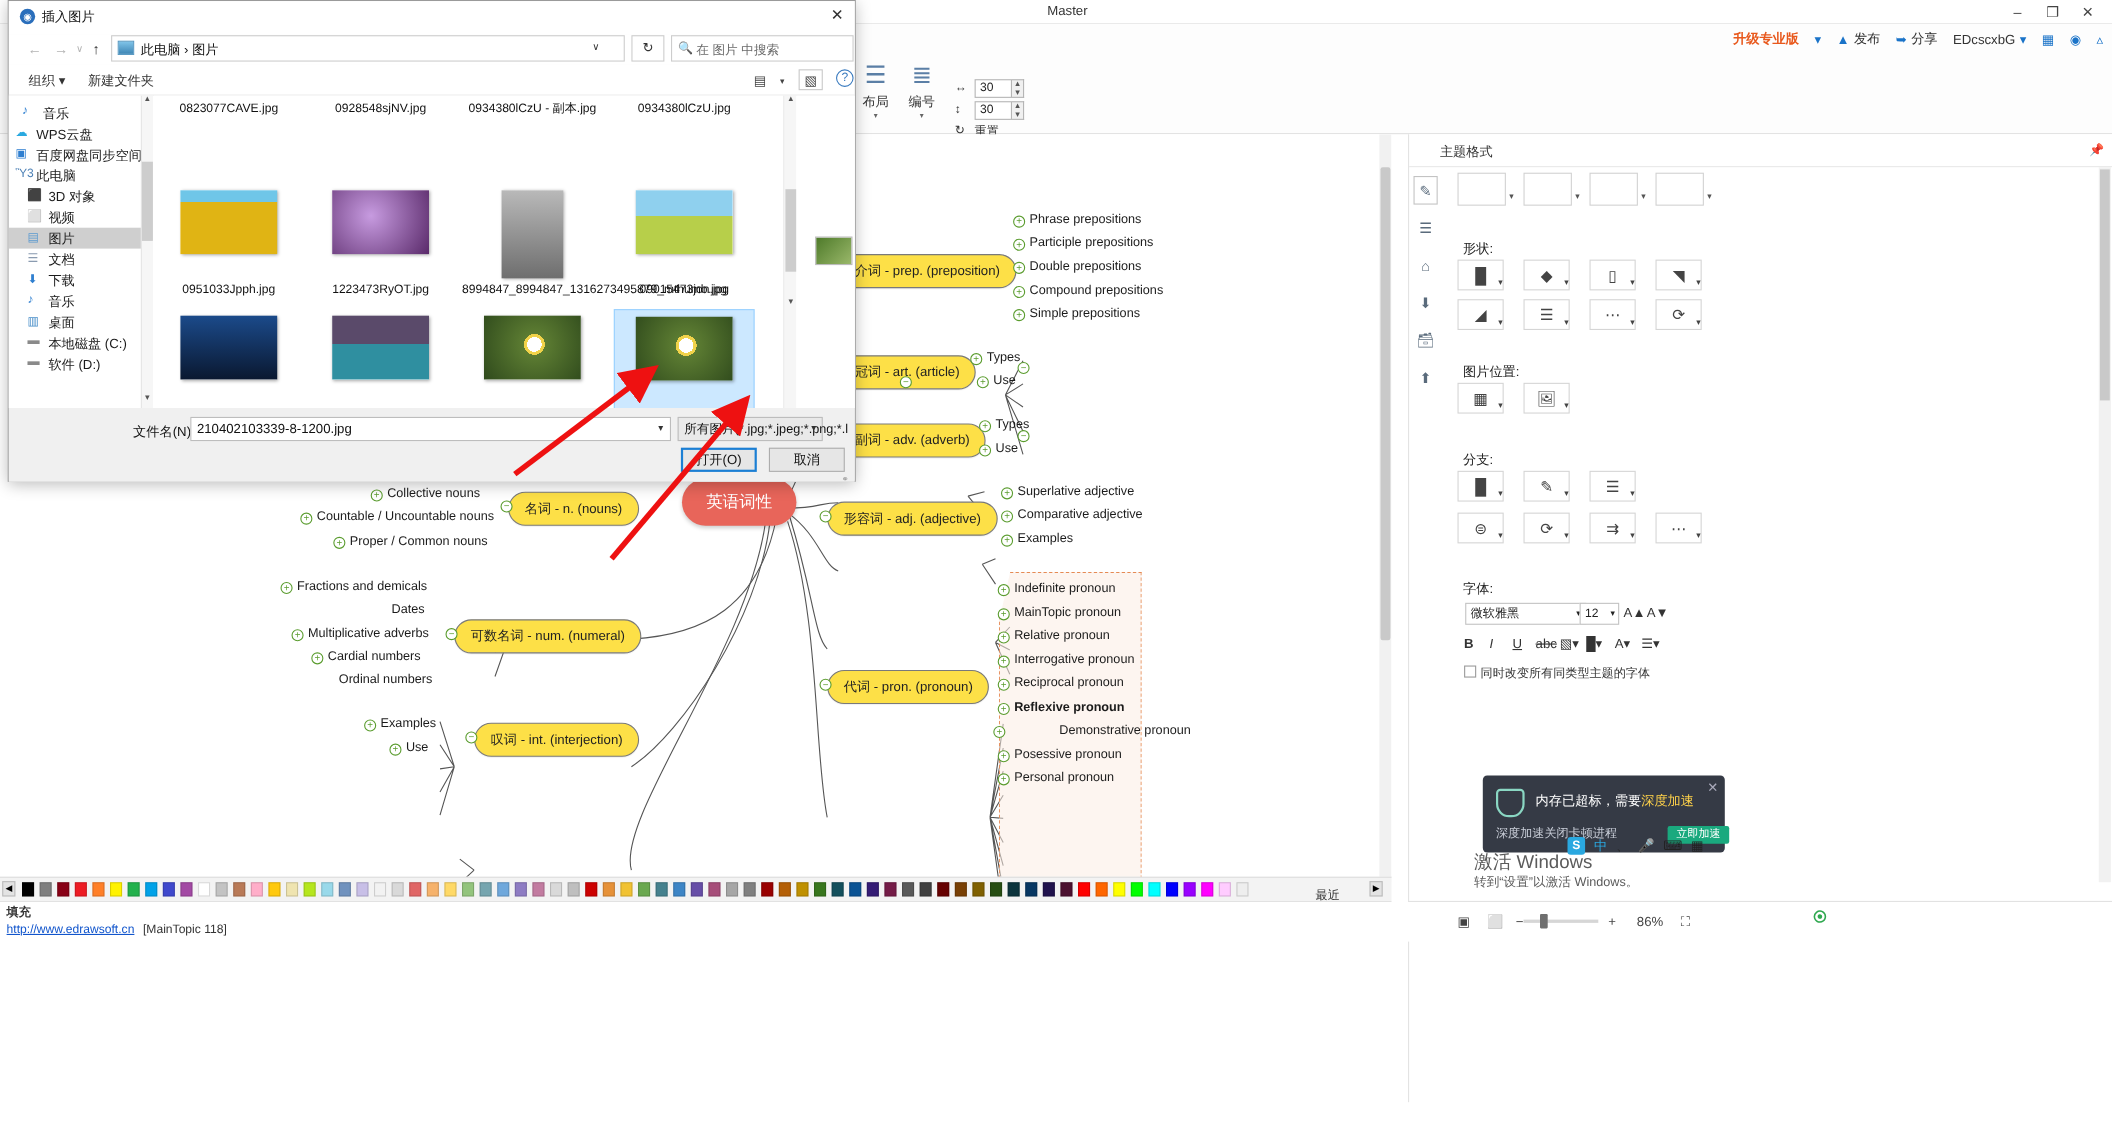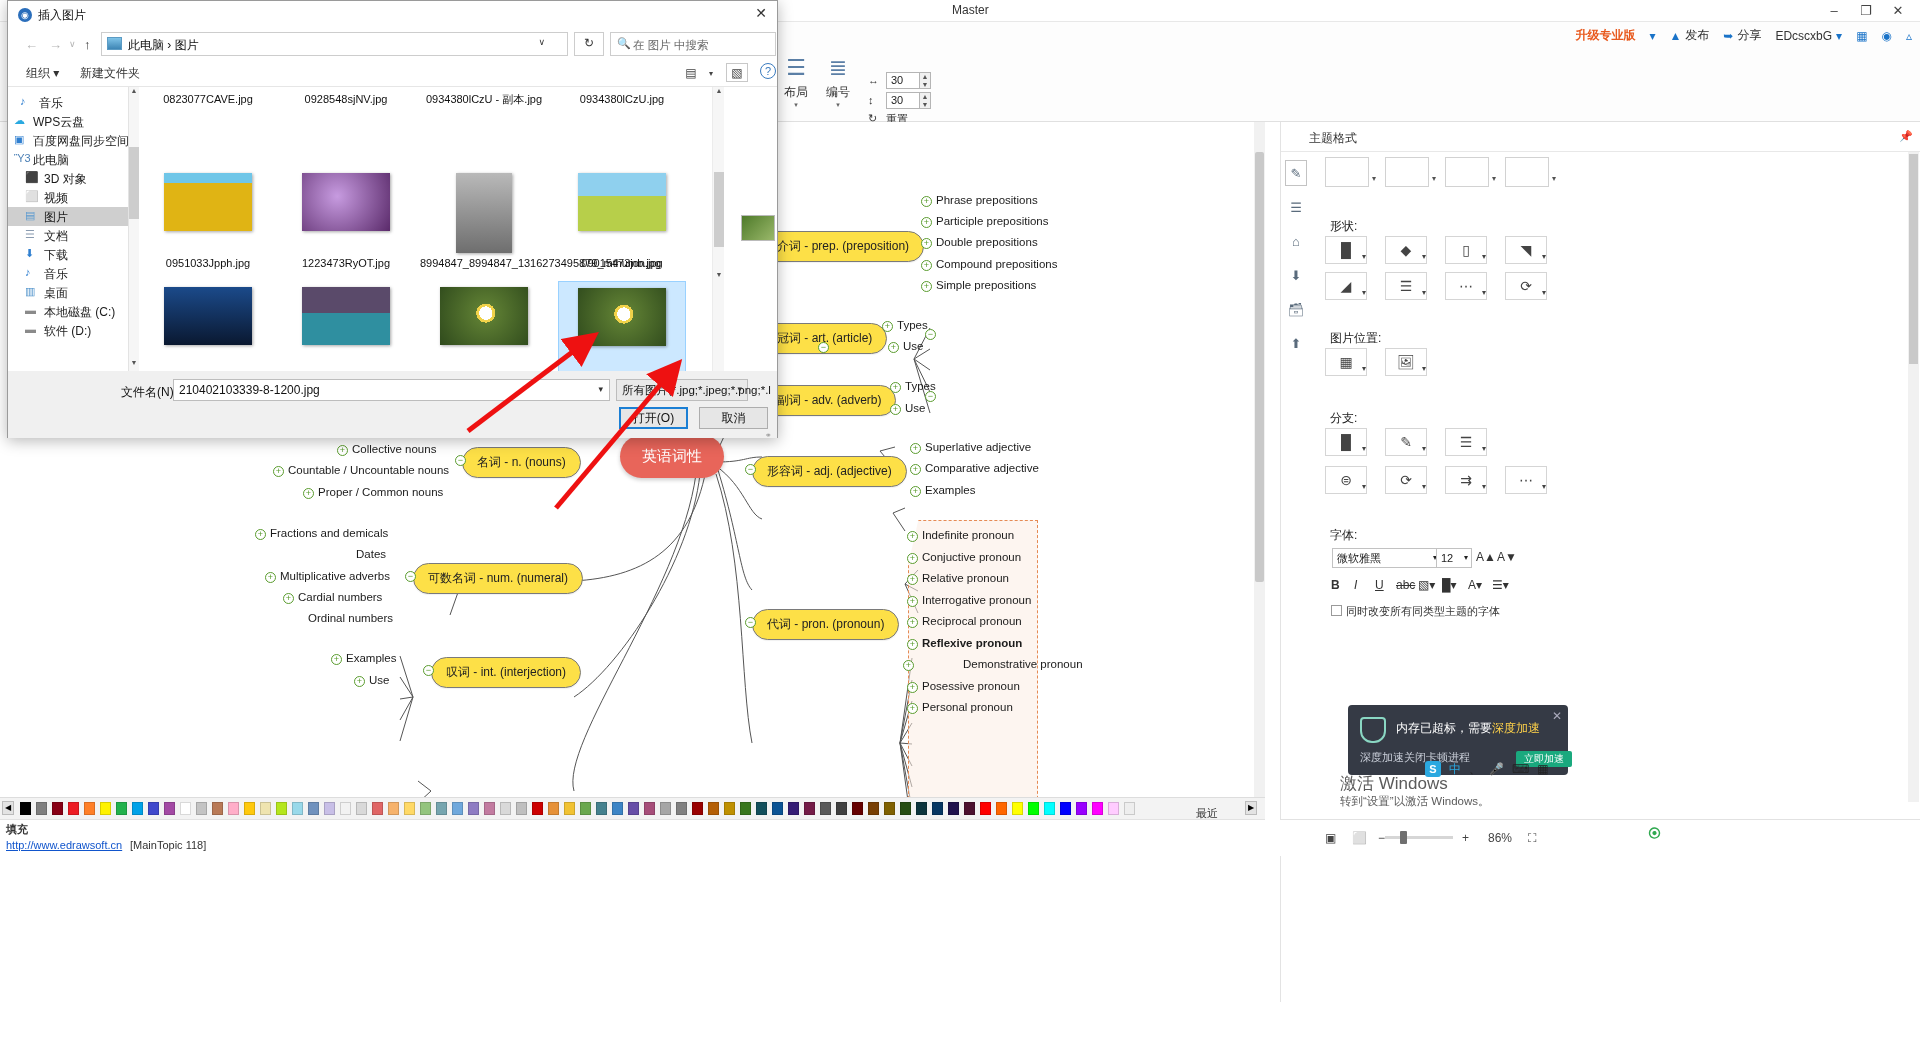--- a/index.html
+++ b/index.html
@@ -369,21 +369,21 @@
         <div class="plus" style="left: 265px; top: 450px;">+</div>
         <div class="leaf" style="left: 298px; top: 469px;">Cardial numbers</div>
         <div class="plus" style="left: 283px; top: 471px;">+</div>
         <div class="leaf" style="left: 308px; top: 490px;">Ordinal numbers</div>
         <div class="leaf" style="left: 346px; top: 530px;">Examples</div>
         <div class="plus" style="left: 331px; top: 532px;">+</div>
         <div class="leaf" style="left: 369px; top: 552px;">Use</div>
         <div class="plus" style="left: 354px; top: 554px;">+</div>
         <div class="leaf" style="left: 922px; top: 407px;">Indefinite pronoun</div>
         <div class="plus" style="left: 907px; top: 409px;">+</div>
-        <div class="leaf" style="left: 922px; top: 429px;">Conjuctive pronoun</div>
+        <div class="leaf" style="left: 922px; top: 429px;">MainTopic pronoun</div>
         <div class="plus" style="left: 907px; top: 431px;">+</div>
         <div class="leaf" style="left: 922px; top: 450px;">Relative pronoun</div>
         <div class="plus" style="left: 907px; top: 452px;">+</div>
         <div class="leaf" style="left: 922px; top: 472px;">Interrogative pronoun</div>
         <div class="plus" style="left: 907px; top: 474px;">+</div>
         <div class="leaf" style="left: 922px; top: 493px;">Reciprocal pronoun</div>
         <div class="plus" style="left: 907px; top: 495px;">+</div>
         <div class="leaf" style="left: 922px; top: 515px; font-weight: bold;">Reflexive pronoun</div>
         <div class="plus" style="left: 907px; top: 517px;">+</div>
         <div class="leaf" style="left: 963px; top: 536px;">Demonstrative pronoun</div>

